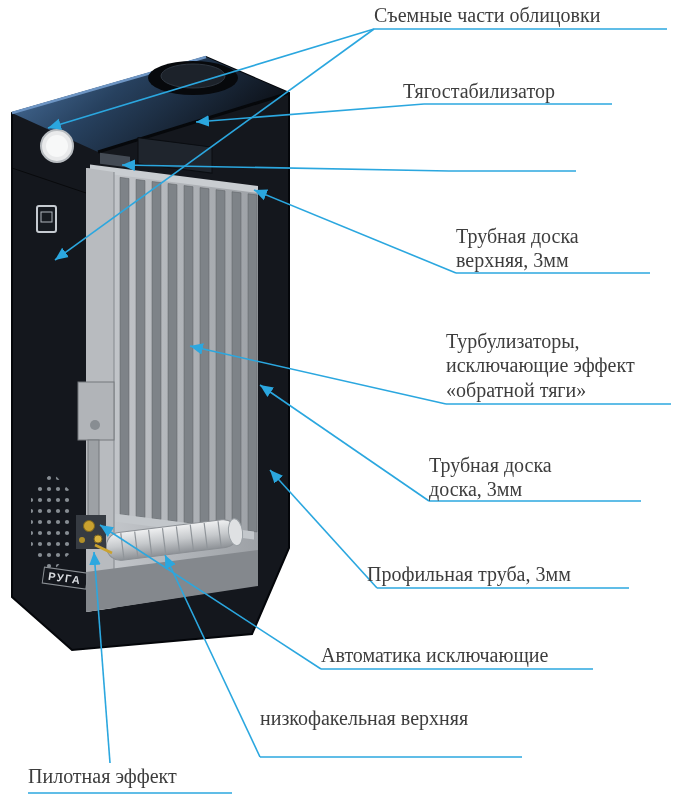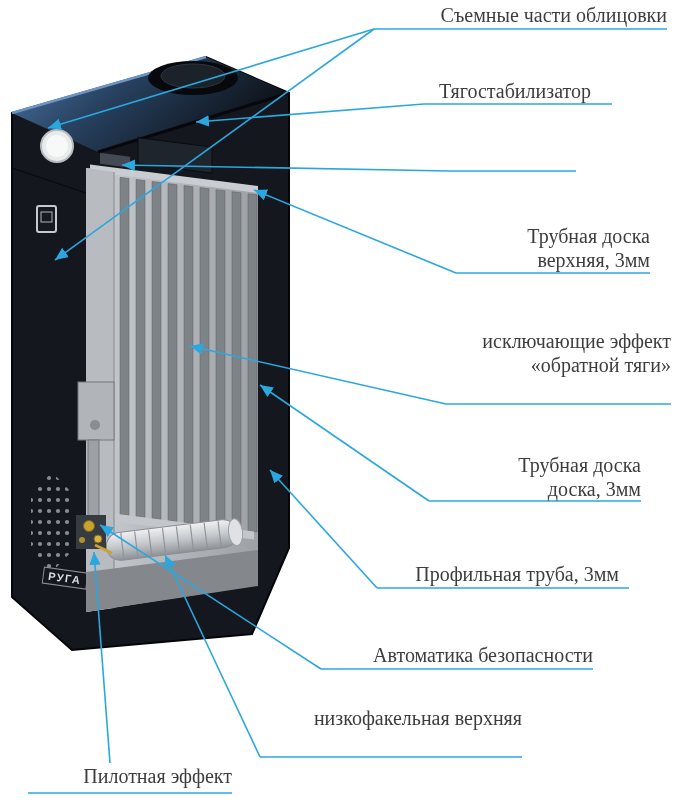--- a/index.html
+++ b/index.html
@@ -9,21 +9,21 @@
     background:#ffffff;
     overflow:hidden;
     font-family:"Liberation Serif", serif;
   }
   .stage svg{position:absolute;left:0;top:0;}
   .label{
     position:absolute;
     font-size:20px;
     line-height:1.22;
     color:var(--label-text,#3d3d3d);
-    text-align:right;
+    text-align:left;
     white-space:nowrap;
   }
   .label .ln{display:block;}
   .ld{stroke:var(--leader,#2BA7DF);stroke-width:1.6;fill:none;}
   #arw path{fill:var(--leader,#2BA7DF);}
   .brandtxt{
     font-family:"Liberation Sans", sans-serif;
     font-size:11px;font-weight:bold;letter-spacing:1.5px;
     fill:#d8dbdf;
   }
@@ -161,35 +161,36 @@
     <span class="ln">Тягостабилизатор</span>
   </div>
 
 
   <div class="label" style="left:456px;top:224px;width:194px">
     <span class="ln">Трубная доска</span>
     <span class="ln">верхняя, 3мм</span>
   </div>
 
   <div class="label" style="left:446px;top:329px;width:225px">
+    <span class="ln">Турбулизаторы,</span>
     <span class="ln">исключающие эффект</span>
     <span class="ln">«обратной тяги»</span>
   </div>
 
   <div class="label" style="left:429px;top:453px;width:212px">
     <span class="ln">Трубная доска</span>
     <span class="ln">доска, 3мм</span>
   </div>
 
   <div class="label" style="left:367px;top:562px;width:252px">
     <span class="ln">Профильная труба, 3мм</span>
   </div>
 
   <div class="label" style="left:321px;top:643px;width:272px">
-    <span class="ln">Автоматика безопасности</span>
+    <span class="ln">Автоматика исключающие</span>
   </div>
 
   <div class="label" style="left:260px;top:706px;width:262px">
     <span class="ln">низкофакельная верхняя</span>
   </div>
 
   <div class="label" style="left:28px;top:764px;width:204px">
     <span class="ln">Пилотная эффект</span>
   </div>
 

